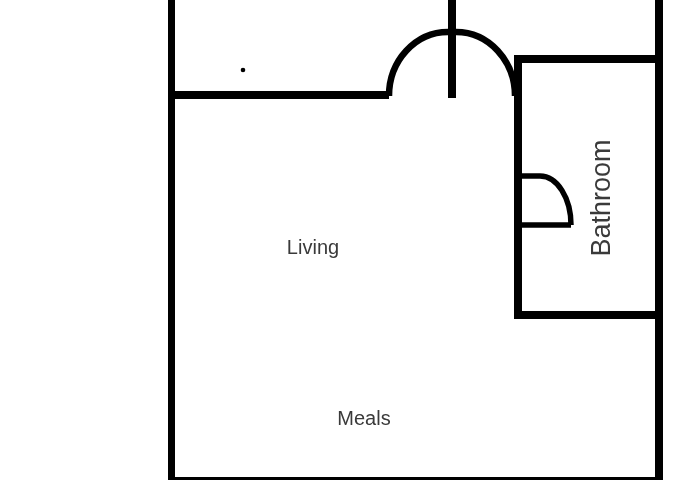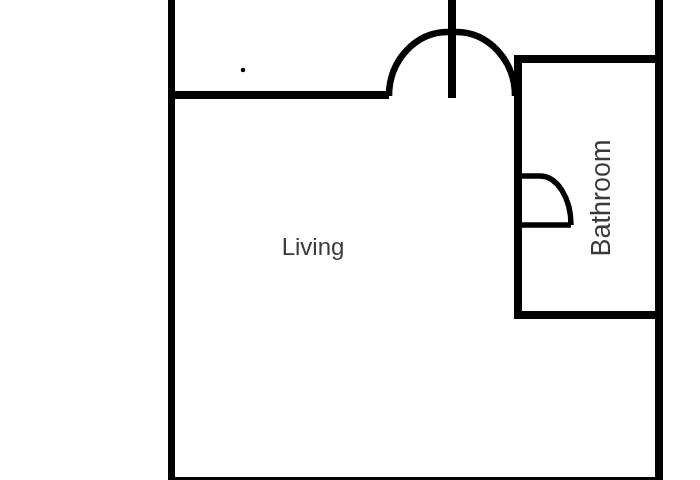--- a/index.html
+++ b/index.html
@@ -36,21 +36,21 @@
     width: 700px; height: 480px;
   }
   .stroke { fill: none; stroke: var(--wall, #000000); }
   .sw-big  { stroke-width: 6.5; }
   .sw-small{ stroke-width: 5.5; }
   .dot { fill: var(--wall, #000000); }
 
   .room-label {
     position: absolute;
     color: var(--label, #3a3a3a);
-    font-size: 24px;
+    font-size: 20px;
     line-height: 1;
     white-space: nowrap;
     transform: translate(-50%, -50%);
     user-select: none;
   }
   #lbl-living   { left: 313px; top: 247px; }
   #lbl-meals    { left: 364px; top: 418px; }
   #lbl-kitchen  { left: 569px; top: 423px; }
   #lbl-bathroom {
     left: 601px; top: 198px;
@@ -75,15 +75,16 @@
   <svg class="overlay" viewBox="0 0 700 480" aria-hidden="true">
     <path class="stroke sw-big" d="M 389 96 A 59 64 0 0 1 448 32"></path>
     <path class="stroke sw-big" d="M 456 32 A 59 64 0 0 1 515 96"></path>
     <path class="stroke sw-small" d="M 516 176 L 540 176"></path>
     <path class="stroke sw-small" d="M 540 176 A 31 49 0 0 1 571 225"></path>
     <path class="stroke sw-small" d="M 516 225 L 571 225"></path>
     <circle class="dot" cx="243" cy="70" r="2.3"></circle>
   </svg>
 
   <div class="room-label" id="lbl-living">Living</div>
+  <div class="room-label" id="lbl-meals">Meals</div>
   <div class="room-label" id="lbl-bathroom">Bathroom</div>
 
 </div>
 
 </body></html>

